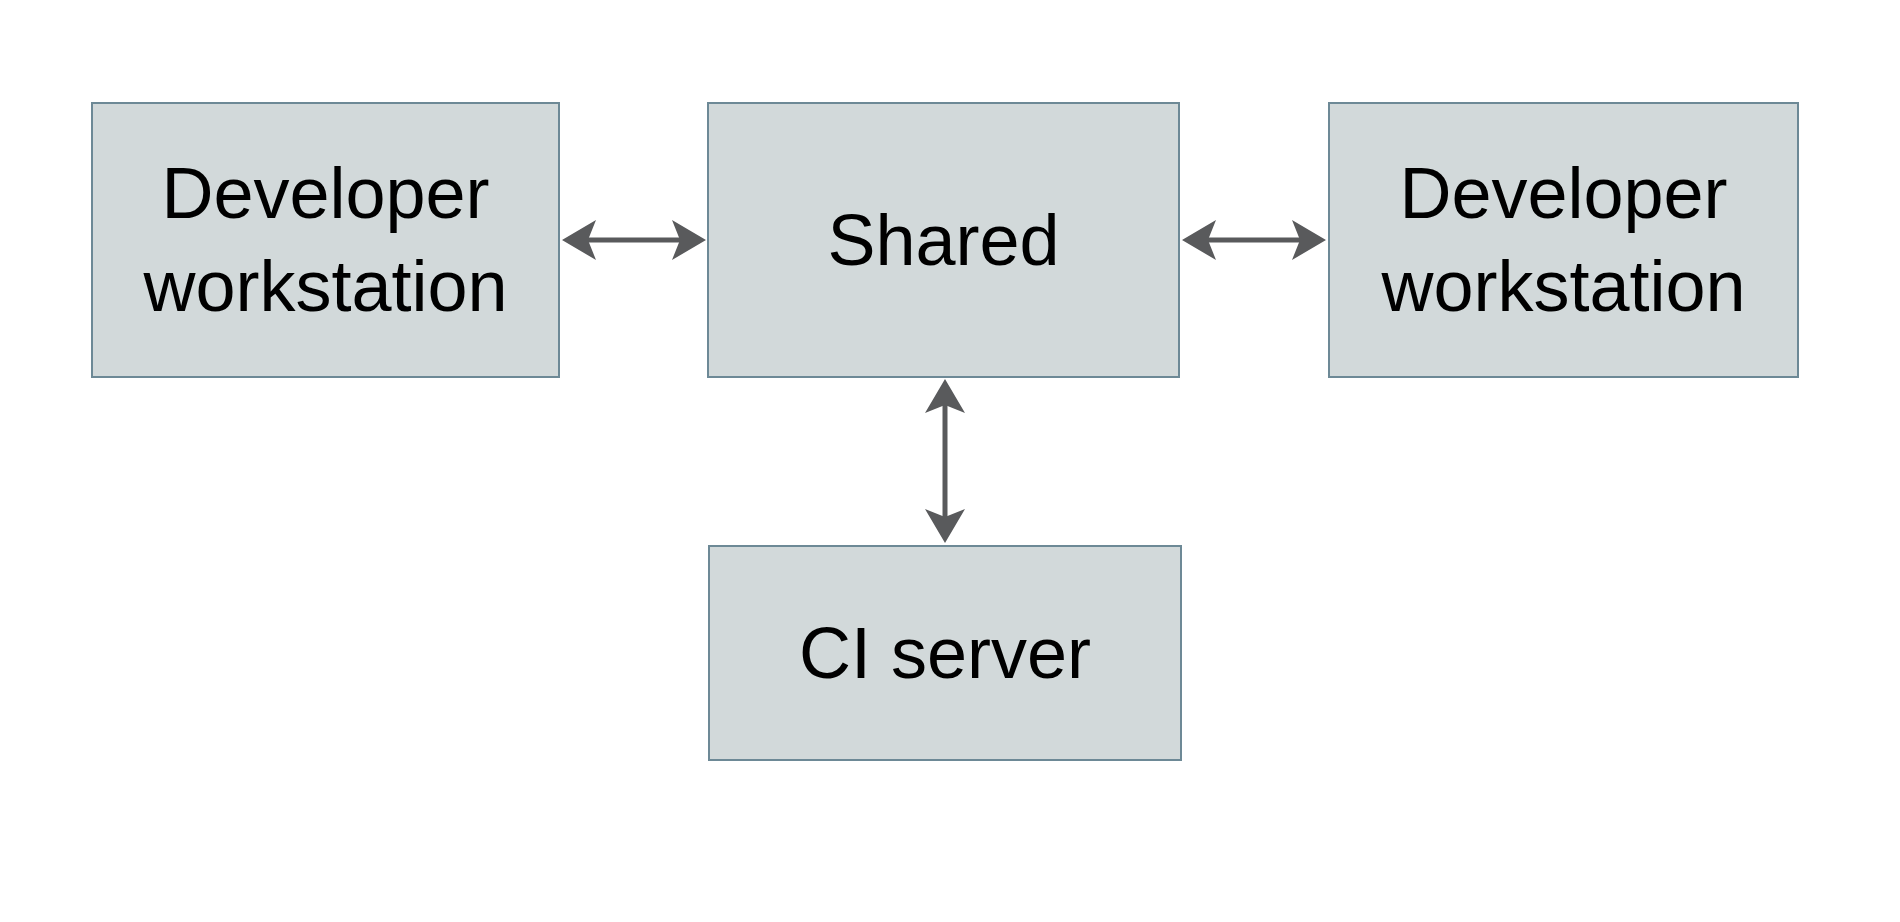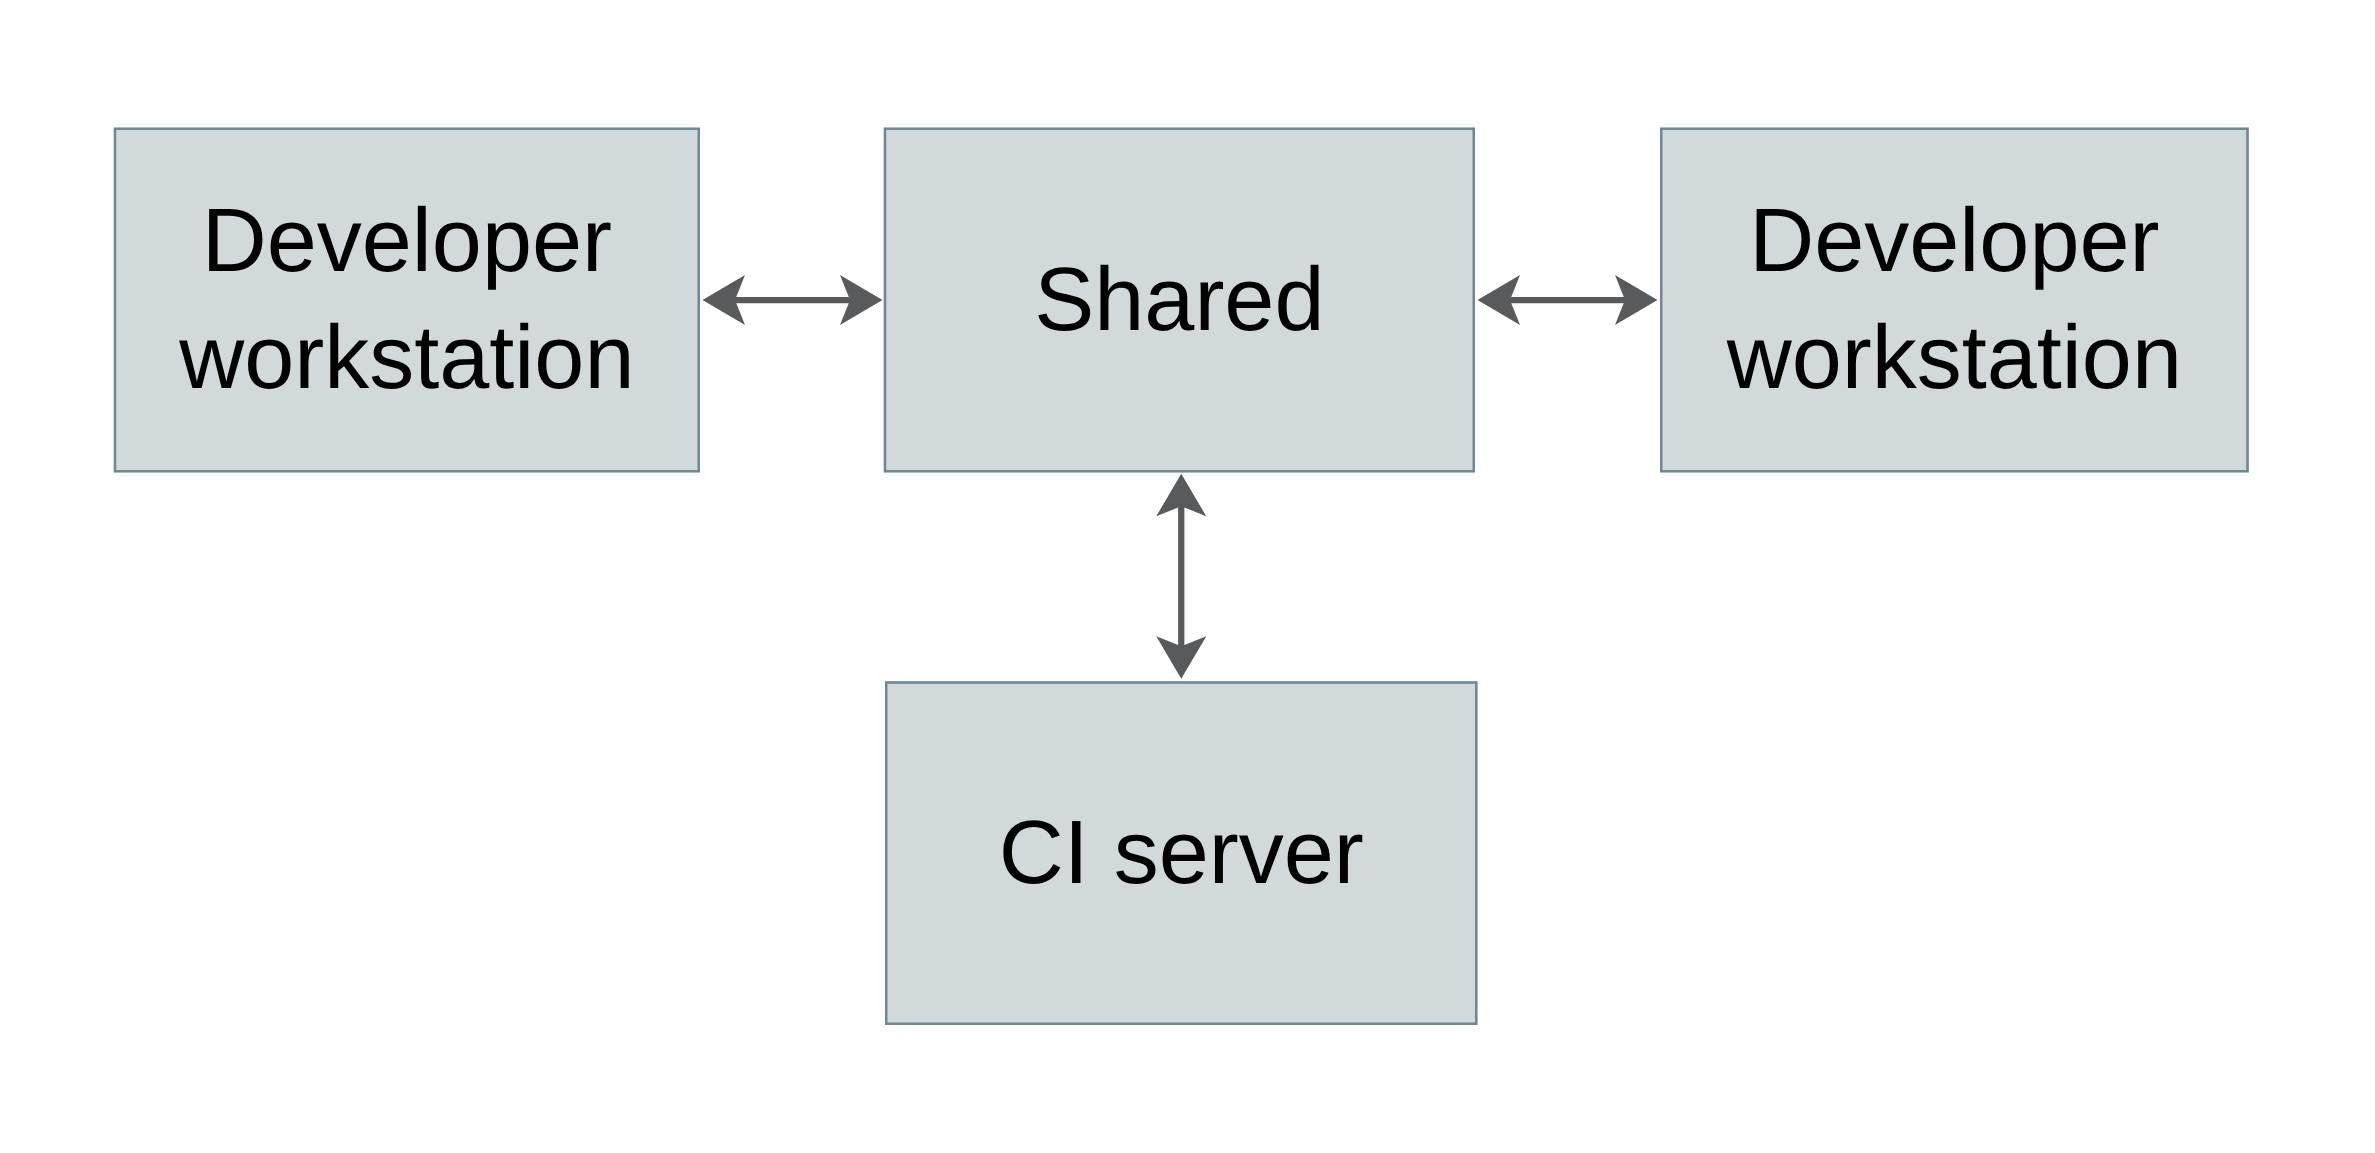--- a/index.html
+++ b/index.html
@@ -30,21 +30,21 @@
     text-align:center;
     color:var(--text);
     font-size:72px;
     line-height:93px;
     letter-spacing:0px;
   }
   .node span{display:block;white-space:nowrap;}
   #node-dev-left  {left:91px;  top:102px; width:469px; height:276px;}
   #node-cache     {left:707px; top:102px; width:473px; height:276px;}
   #node-dev-right {left:1328px;top:102px; width:471px; height:276px;}
-  #node-ci        {left:708px; top:545px; width:474px; height:275px;}
+  #node-ci        {left:708px; top:545px; width:474px; height:216px;}
   svg.edges{
     position:absolute;inset:0;
     width:1900px;height:922px;
     pointer-events:none;
   }
   svg.edges line{stroke:var(--arrow);stroke-width:5;}
   svg.edges polygon{fill:var(--arrow);}
 </style>
 </head>
 <body>

